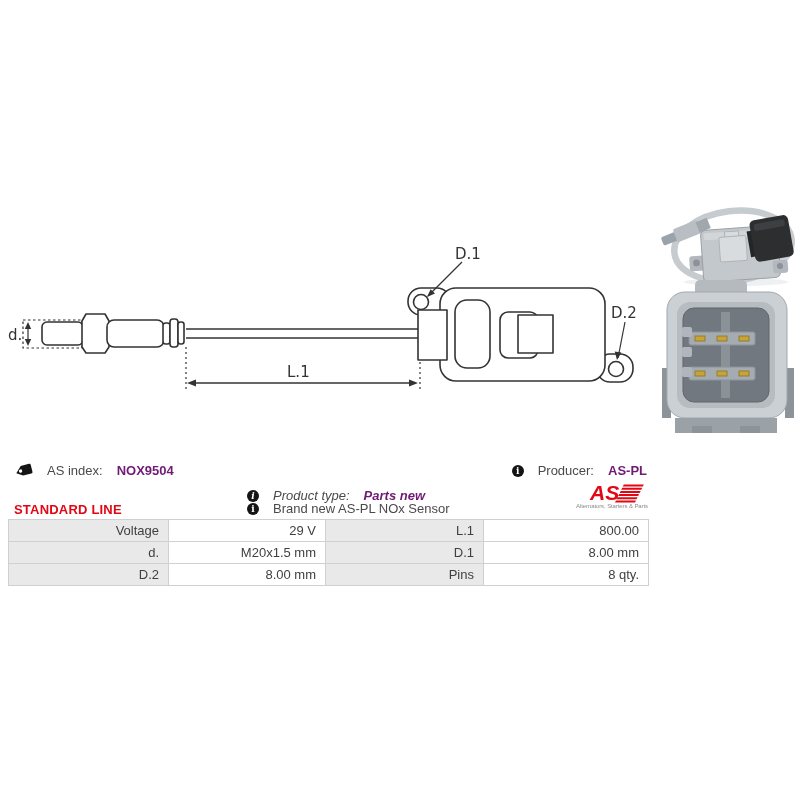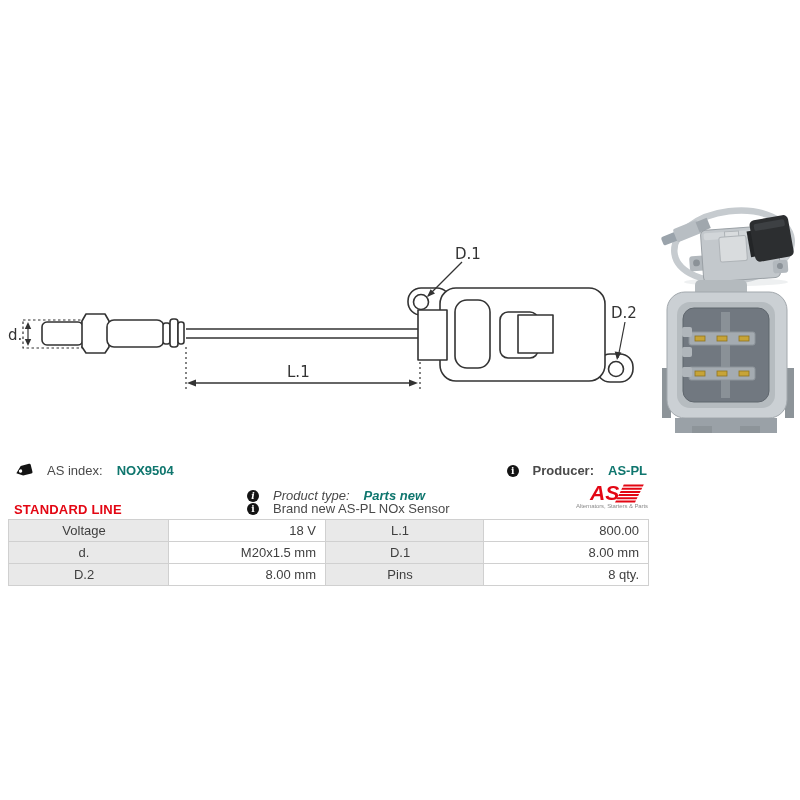--- a/index.html
+++ b/index.html
@@ -7,21 +7,21 @@
     width:800px;height:800px;background:#ffffff;position:relative;
     font-family:"Liberation Sans",sans-serif;overflow:hidden;
   }
   .abs{position:absolute;}
 
   
   .info-line{
     position:absolute;display:flex;align-items:center;gap:14px;
     font-size:13px;color:#4a4a4a;white-space:nowrap;height:15px;
   }
-  .info-line b{color:#0f766e;text-align:right;}
+  .info-line b{color:#701a75;text-align:right;}
   .standard-line{color:#e30613;font-weight:bold;letter-spacing:.2px;}
   .info-icon{
     display:inline-block;width:12px;height:12px;border-radius:50%;
     background:#141414;color:#fff;text-align:center;line-height:12px;
     font-size:9px;font-weight:bold;font-family:"DejaVu Serif",serif;flex:0 0 12px;
   }
   .info-icon::before{content:"i";}
 
   
   .as-logo-wrap{position:absolute;text-align:center;width:96px;}
@@ -32,21 +32,21 @@
 
   
   table.spec{
     position:absolute;left:8px;top:519px;width:640px;
     border-collapse:collapse;table-layout:fixed;
   }
   table.spec td{
     border:1px solid #d0d0d0;height:21px;font-size:13px;color:#3f3f3f;
     text-align:right;padding:0 9px 0 0;overflow:hidden;white-space:nowrap;
   }
-  table.spec td.lab{background:#e9e9e9;text-align:center;}
+  table.spec td.lab{background:#e9e9e9;}
   table.spec col.c1{width:160px;}
   table.spec col.c2{width:157px;}
   table.spec col.c3{width:158px;}
   table.spec col.c4{width:165px;}
 
   
   .diag-text{
     font-family:"DejaVu Sans",sans-serif;font-size:15px;fill:#333;
   }
 </style>
@@ -199,21 +199,21 @@
   <span class="info-icon"></span>
   <span>Brand new AS-PL NOx Sensor</span>
 </div>
 
 <div class="info-line" style="left:247px;top:488px;font-style:italic;">
   <span class="info-icon"></span>
   <span>Product type:</span>
   <b>Parts new</b>
 </div>
 
-<div class="info-line" style="right:153px;top:463px;font-weight:bold;">
+<div class="info-line" style="right:153px;top:463px;">
   <span class="info-icon"></span>
   <span>Producer:</span>
   <b>AS-PL</b>
 </div>
 
 <div class="as-logo-wrap" style="right:140px;top:482px;">
   <svg width="64" height="21" viewBox="0 0 64 21" style="display:block;margin:0 auto;">
     <text x="10" y="18" font-family="Liberation Sans, sans-serif" font-size="21" font-weight="bold" font-style="italic" fill="#e30613">AS</text>
     <g fill="#e30613" transform="skewX(-26) translate(9,0)">
       <rect x="36" y="2.5" width="20" height="2"></rect>
@@ -230,21 +230,21 @@
 <table class="spec">
   <colgroup>
       <col class="c1">
       <col class="c2">
       <col class="c3">
       <col class="c4">
     </colgroup>
   <tbody>
     <tr>
       <td class="lab">Voltage</td>
-      <td>18 V</td>
+      <td>29 V</td>
       <td class="lab">L.1</td>
       <td>800.00</td>
     </tr>
     <tr>
       <td class="lab">d.</td>
       <td>M20x1.5 mm</td>
       <td class="lab">D.1</td>
       <td>8.00 mm</td>
     </tr>
     <tr>

